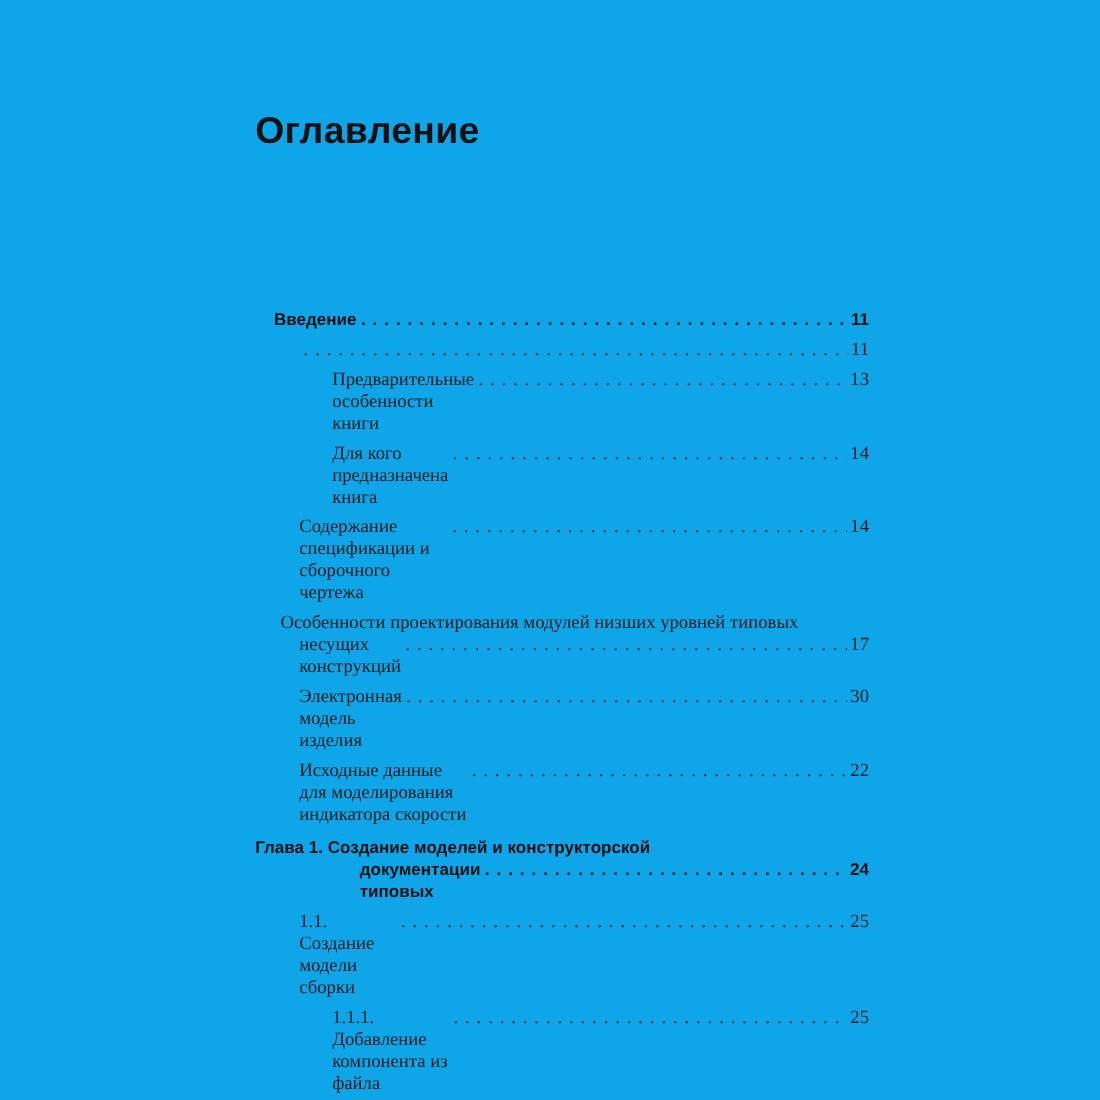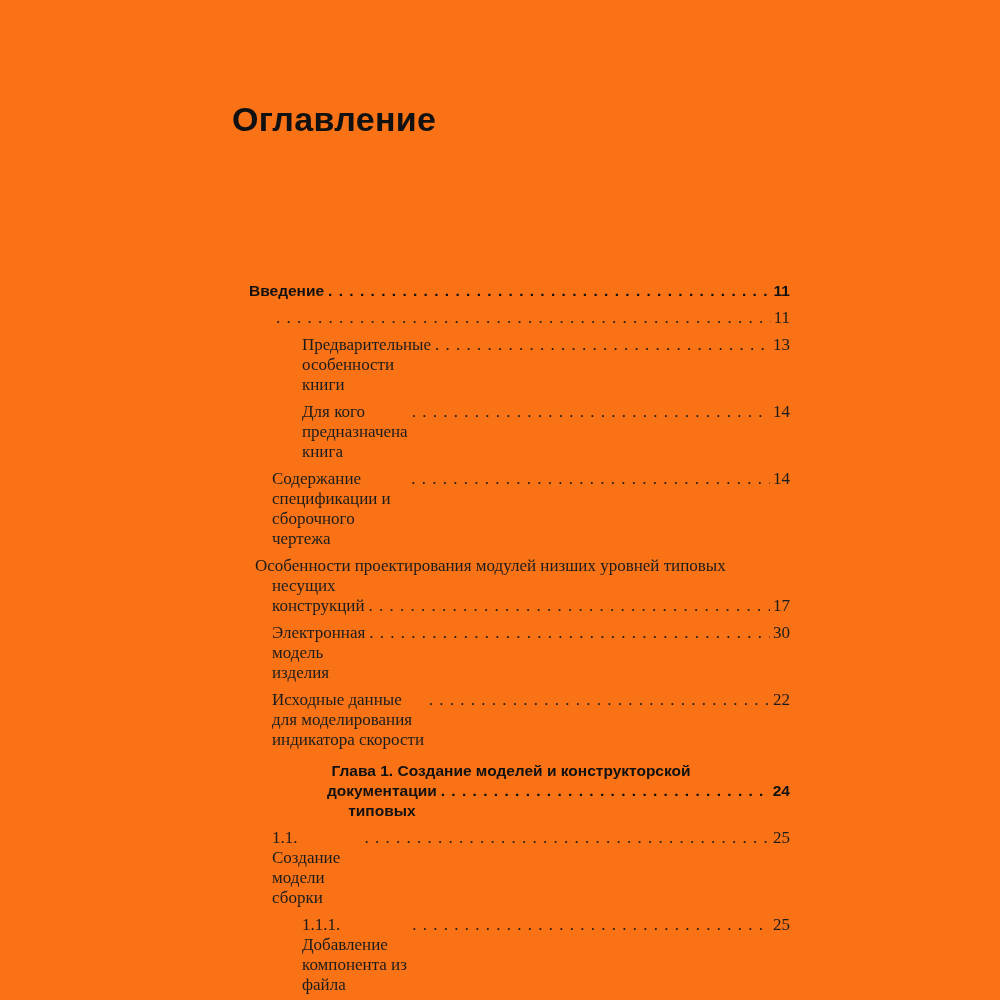--- a/index.html
+++ b/index.html
@@ -5,21 +5,21 @@
   * { margin: 0; padding: 0; box-sizing: border-box; }
   html, body { background: #ffffff; }
   body {
     width: 1000px; height: 1000px;
     font-family: "Liberation Serif", serif;
     color: #1c1c1c;
   }
   .page {
     position: relative;
     width: 1000px; height: 1000px;
-    background: #f97316;
+    background: #0ea5e9;
     overflow: hidden;
   }
   .content {
     position: absolute;
     left: 232px; top: 100px;
     width: 558px;
   }
   .title {
     font-family: "Liberation Sans", sans-serif;
     font-weight: 700;
@@ -31,32 +31,32 @@
   .toc-entry {
     margin-bottom: 7px;
     font-size: 17px;
   }
   .toc-entry.bold {
     font-family: "Liberation Sans", sans-serif;
     font-weight: 700;
     font-size: 15.5px;
     color: #111111;
   }
-  .toc-entry.chapter { margin-top: 11px; text-align: center; }
+  .toc-entry.chapter { margin-top: 11px; }
   .toc-entry.level-1 { padding-left: 23px; }
   .toc-entry.level-2 { padding-left: 53px; }
   .line { line-height: 20px; }
   .line.last {
     display: flex;
     align-items: baseline;
     margin-left: 17px;
   }
   
   .level-0 .line.cont { padding-left: 78px; }
-  .level-1 .line.cont { padding-left: 0; align-items: flex-end; }
+  .level-1 .line.cont { padding-left: 0; }
   .entry-text { flex: 0 1 auto; }
   .leader {
     flex: 1 1 auto;
     overflow: hidden;
     white-space: nowrap;
     min-width: 10px;
     margin: 0 3px 0 4px;
   }
   .leader::after {
     content: ". . . . . . . . . . . . . . . . . . . . . . . . . . . . . . . . . . . . . . . . . . . . . . . . . . . . . . . . . . . . . . . . . . . . . . . . . . . . . . . . . . . . . . . . . . . .";

